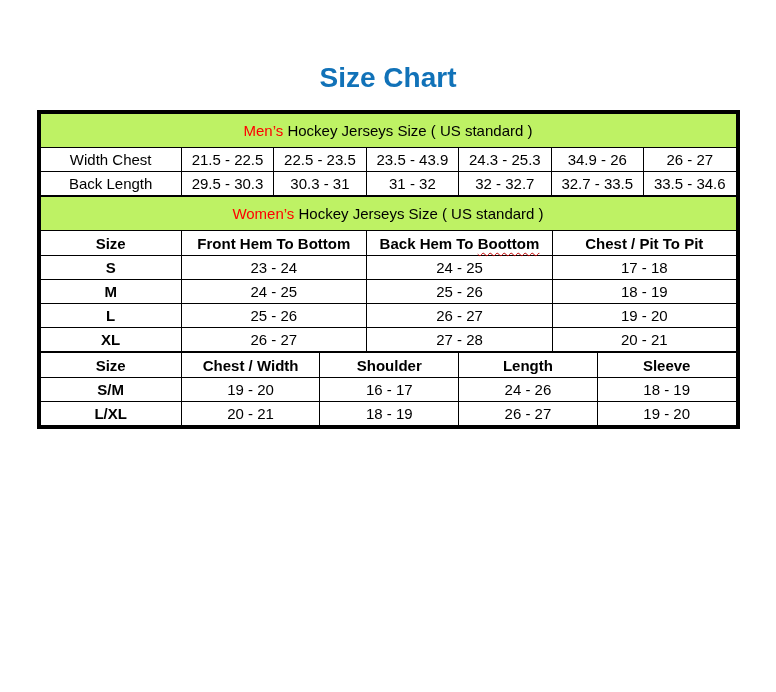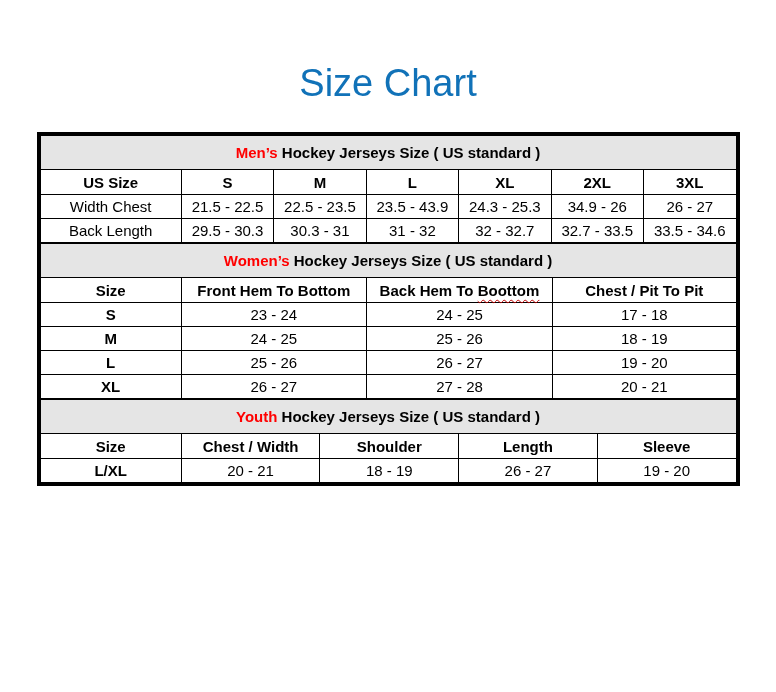--- a/index.html
+++ b/index.html
@@ -8,24 +8,24 @@
     background: #ffffff;
     width: 776px; height: 692px;
     font-family: "Liberation Sans", sans-serif;
     color: #000;
     overflow: hidden;
   }
   .page { width: 776px; height: 692px; }
   .title {
     margin: 0;
     padding-top: 62px;
-    padding-bottom: 27px;
+    padding-bottom: 16px;
     text-align: center;
-    font-size: 38px;
-    font-weight: normal;
+    font-size: 28px;
+    font-weight: bold;
     letter-spacing: 0px;
     color: #1172B8;
   }
   .chart-wrap {
     width: 703px;
     margin: 0 auto;
     border: 3px solid #000;
     background: #fff;
   }
   table.size-table {
@@ -35,22 +35,22 @@
   }
   table.size-table td {
     border: 1.5px solid #000;
     text-align: center;
     vertical-align: middle;
     font-size: 15px;
     padding: 1px 2px;
     white-space: nowrap;
   }
   td.band {
-    background: #e5e5e5;
-    font-weight: bold;
+    background: #bef264;
+    font-weight: normal;
     font-size: 17.5px;
     height: 34px;
     border-top-width: 2px;
     border-bottom-width: 2px;
   }
   .accent { color: #FF0000; }
   tr.head td { font-weight: bold; height: 25px; }
   tr.data td { height: 24px; }
   td.bold { font-weight: bold; }
   .misspelled {
@@ -84,29 +84,20 @@
           <col class="c-m">
           <col class="c-m">
           <col class="c-m">
           <col class="c-m">
           <col class="c-m">
           <col class="c-m">
       </colgroup>
       <tbody>
           <tr>
         <td class="band" colspan="7"><span class="accent">Men’s</span><span> Hockey Jerseys Size ( US standard )</span></td>
-      </tr>
-      <tr class="head">
-        <td>US Size</td>
-        <td>S</td>
-        <td>M</td>
-        <td>L</td>
-        <td>XL</td>
-        <td>2XL</td>
-        <td>3XL</td>
       </tr>
       <tr class="data">
         <td>Width Chest</td>
         <td>21.5 - 22.5</td>
         <td>22.5 - 23.5</td>
         <td>23.5 - 43.9</td>
         <td>24.3 - 25.3</td>
         <td>34.9 - 26</td>
         <td>26 - 27</td>
       </tr>
@@ -168,29 +159,33 @@
 
     <table class="size-table">
       <colgroup>
         <col class="c-label">
           <col class="c-y">
           <col class="c-y">
           <col class="c-y">
           <col class="c-y">
       </colgroup>
       <tbody>
-          <tr>
-        <td class="band" colspan="5"><span class="accent">Youth</span><span> Hockey Jerseys Size ( US standard )</span></td>
-      </tr>
       <tr class="head">
         <td>Size</td>
         <td>Chest / Width</td>
         <td>Shoulder</td>
         <td>Length</td>
         <td>Sleeve</td>
+      </tr>
+      <tr class="data">
+        <td class="bold">S/M</td>
+        <td>19 - 20</td>
+        <td>16 - 17</td>
+        <td>24 - 26</td>
+        <td>18 - 19</td>
       </tr>
       <tr class="data">
         <td class="bold">L/XL</td>
         <td>20 - 21</td>
         <td>18 - 19</td>
         <td>26 - 27</td>
         <td>19 - 20</td>
       </tr>
     </tbody>
       </table>

